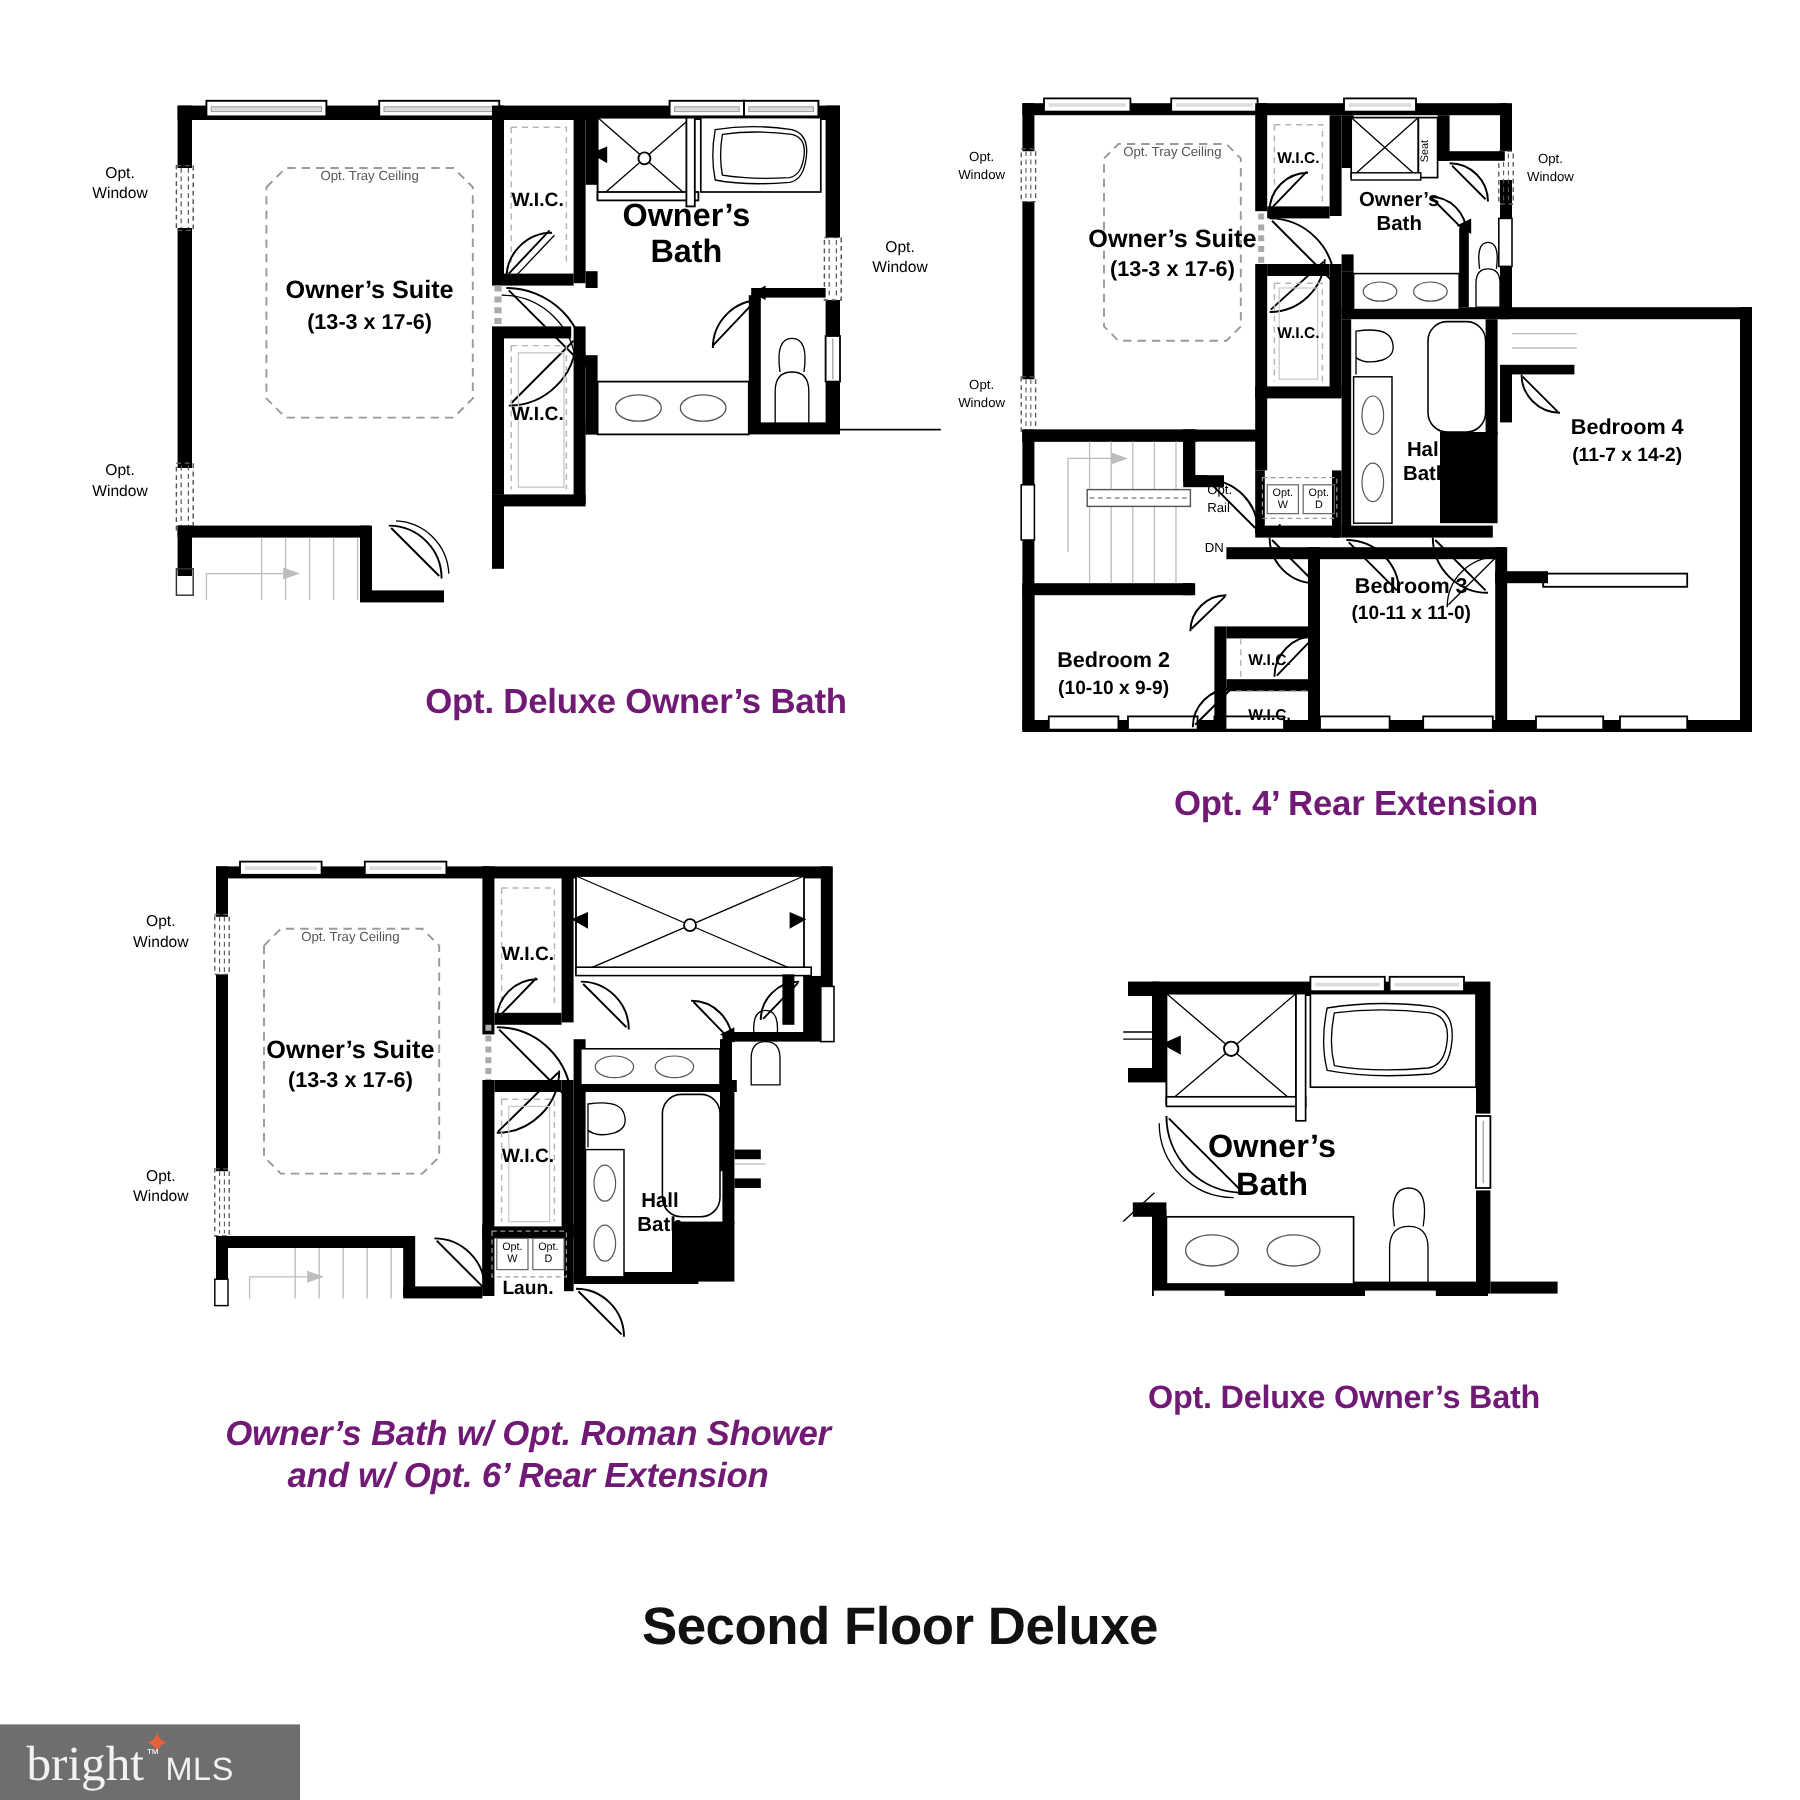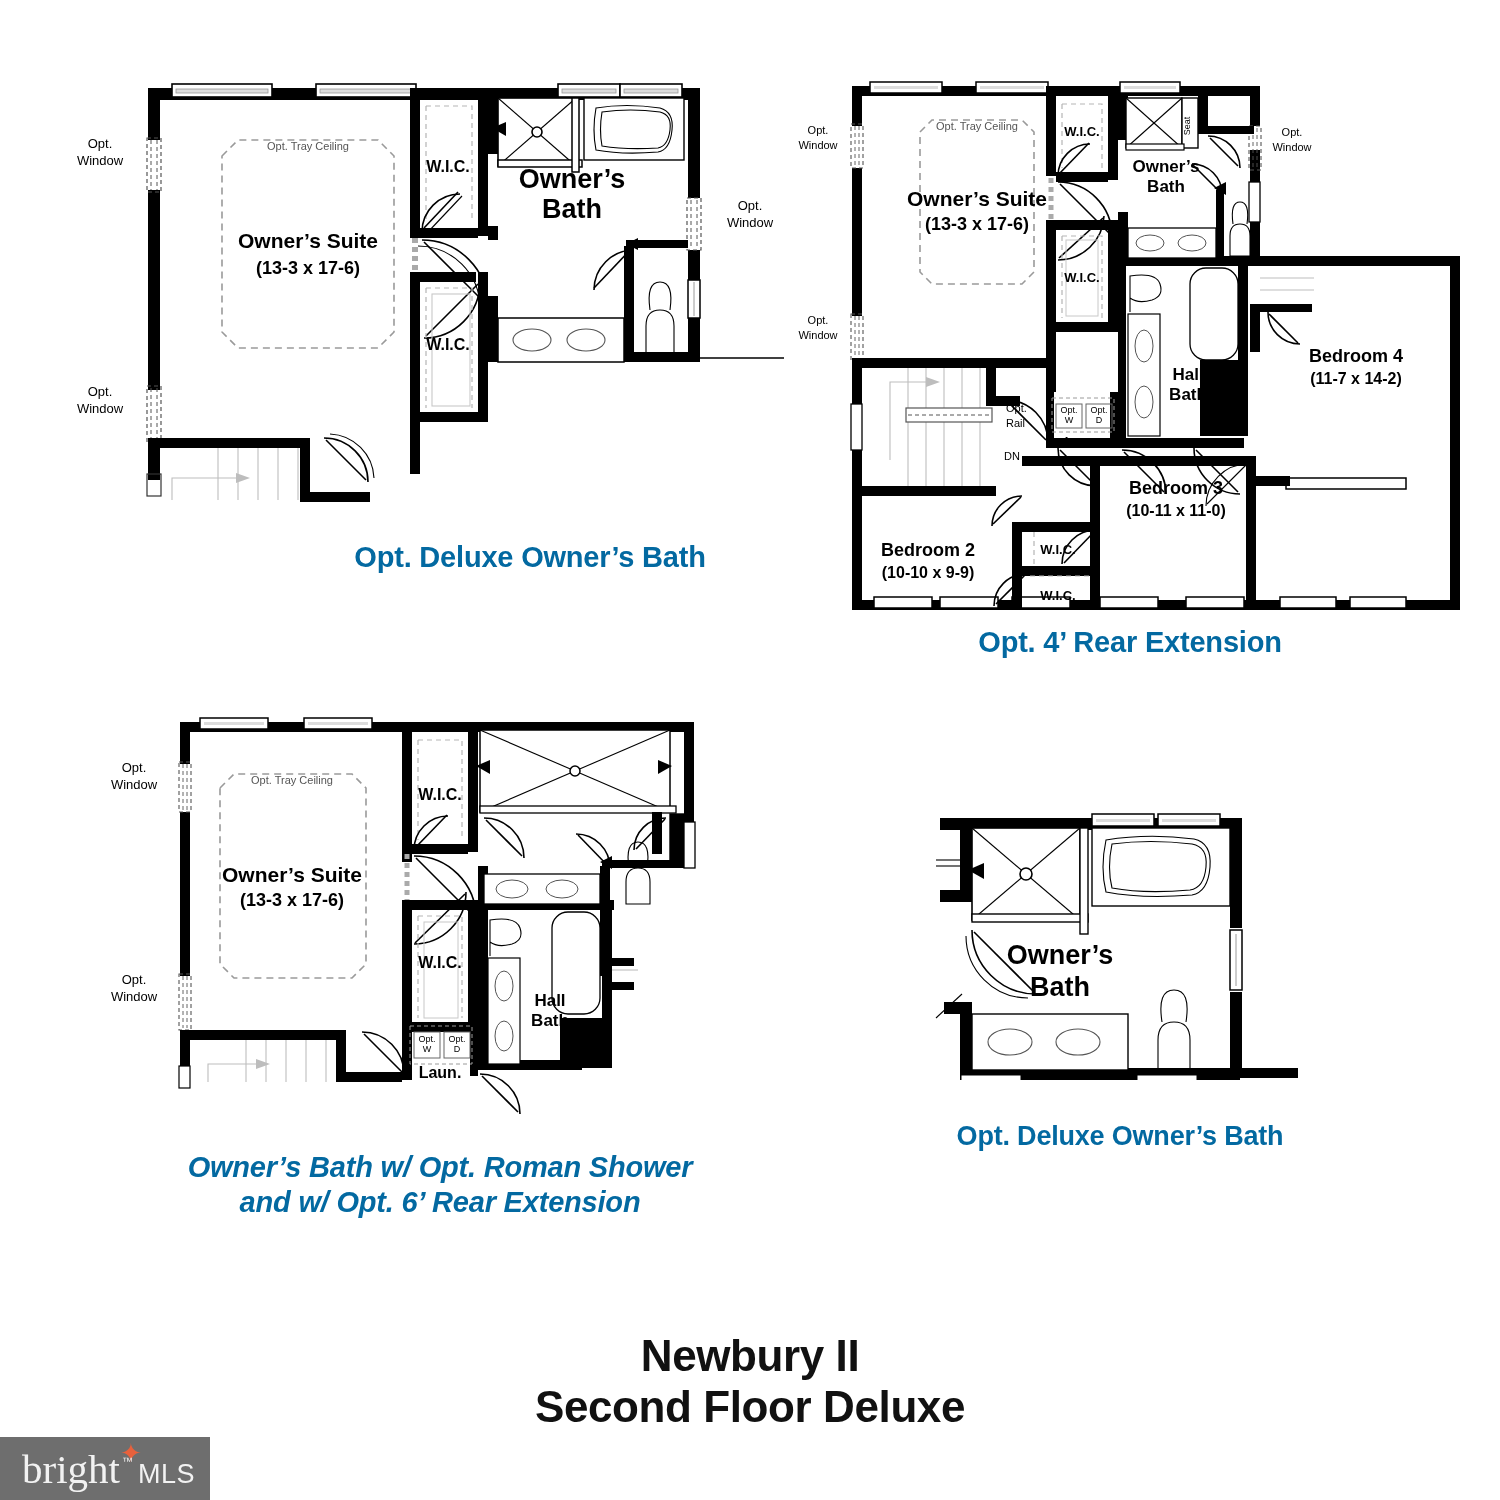--- a/index.html
+++ b/index.html
@@ -9,35 +9,36 @@
     font-family:"Liberation Sans", sans-serif;
     position:relative;
     overflow:hidden;
   }
   .plan{position:absolute;}
   .caption{
     position:absolute;
     text-align:center;
     font-family:"Liberation Sans", sans-serif;
     font-weight:bold;
-    color:#0369a1;
+    color:#701a75;
     line-height:1.22;
     letter-spacing:-0.2px;
+    margin-top:28px;
   }
   #caption-tl{left:120px;top:540px;width:820px;font-size:29px;}
   #caption-tr{left:800px;top:625px;width:660px;font-size:29px;}
   #caption-bl{left:80px;top:1150px;width:720px;font-size:29px;font-style:italic;}
   #caption-br{left:870px;top:1120px;width:500px;font-size:27px;}
   #main-title{
     position:absolute;left:350px;top:1330px;width:800px;
     text-align:center;font-size:44px;font-weight:bold;color:#111;
     line-height:1.17;letter-spacing:-0.4px;
   }
   #brand-logo{
-    position:absolute;left:0px;top:1437px;width:210px;height:63px;
+    position:absolute;left:0px;top:1437px;width:250px;height:63px;
     background:#6e6e6e;
     display:flex;align-items:center;
   }
   .logo-inner{position:relative;padding-left:22px;display:flex;align-items:baseline;}
   .logo-bright{
     font-family:"Liberation Serif", serif;
     font-size:41px;color:#f2f2f2;font-weight:normal;letter-spacing:0px;
     position:relative;
   }
   .logo-star{
@@ -671,21 +672,20 @@
   <text class="bathbig" x="160" y="206">Bath</text>
   <rect class="wall" x="342" y="278" width="56" height="10"></rect>
 </svg>
 </div>
 
 <div class="caption" id="caption-br">
   <div>Opt. Deluxe Owner’s Bath</div>
 </div>
 
 <div id="main-title">
-  <div>Newbury II</div>
   <div>Second Floor Deluxe</div>
 </div>
 
 <div id="brand-logo">
   <div class="logo-inner">
     <span class="logo-bright">bright</span>
     <span class="logo-star">✦</span>
     <span class="logo-tm">™</span>
     <span class="logo-mls">MLS</span>
   </div>

